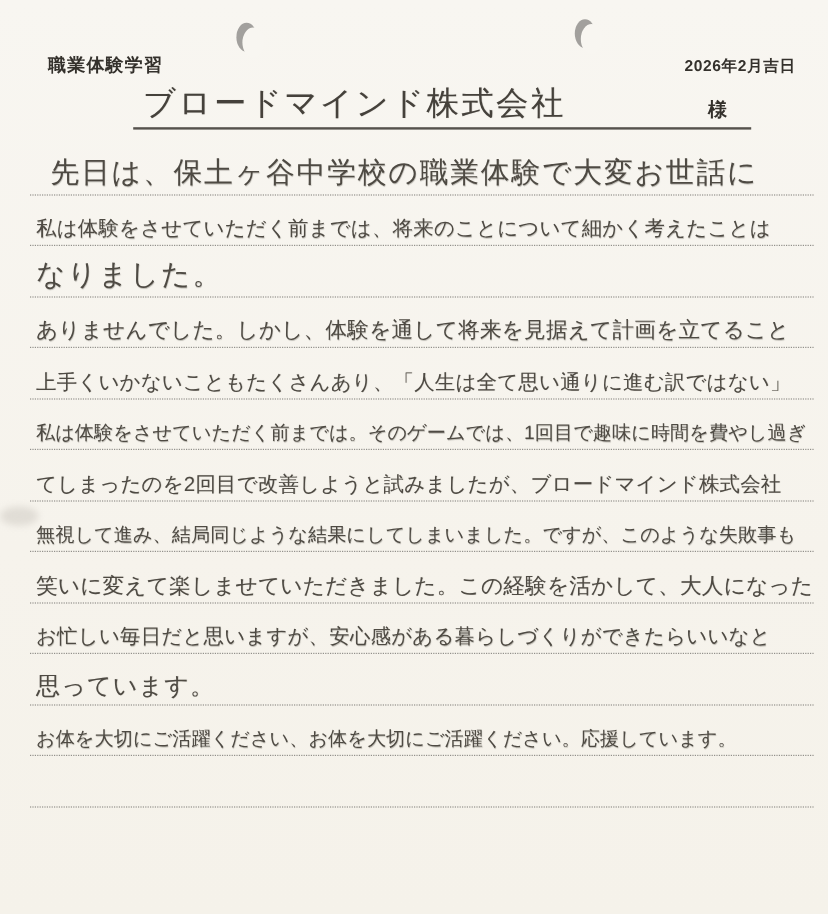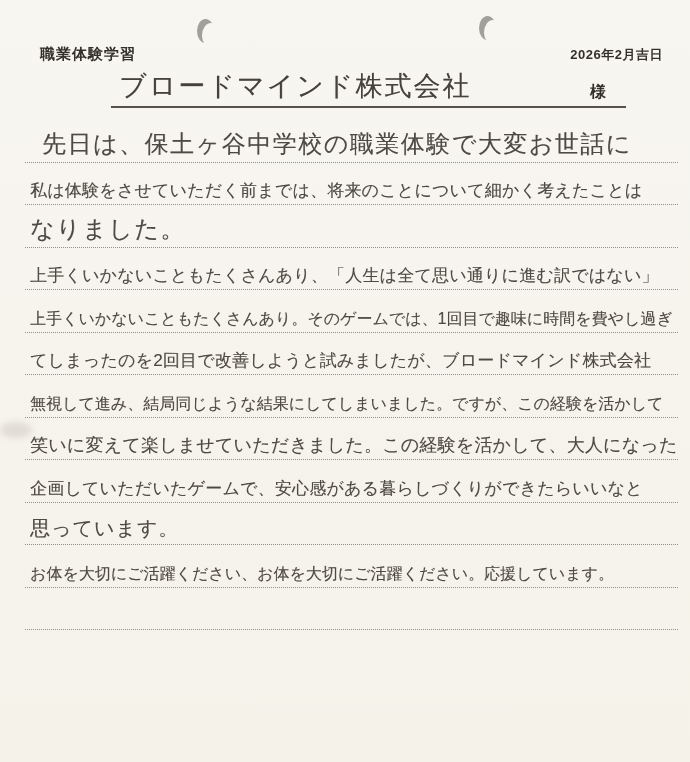--- a/index.html
+++ b/index.html
@@ -95,37 +95,40 @@
   <div class="body-lines">
     <div class="line fs24 indent">
         <span>先日は、保土ヶ谷中学校の職業体験で大変お世話に</span>
       </div>
     <div class="line fs17">
         <span>私は体験をさせていただく前までは、将来のことについて細かく考えたことは</span>
       </div>
     <div class="line fs24">
         <span>なりました。</span>
       </div>
+    <div class="line fs18">
+        <span>ありませんでした。しかし、体験を通して将来を見据えて計画を立てること</span>
+      </div>
     <div class="line fs17">
         <span>上手くいかないこともたくさんあり、「人生は全て思い通りに進む訳ではない」</span>
       </div>
     <div class="line fs16">
-        <span>上手くいかないこともたくさんあり。そのゲームでは、1回目で趣味に時間を費やし過ぎ</span>
+        <span>私は体験をさせていただく前までは。そのゲームでは、1回目で趣味に時間を費やし過ぎ</span>
       </div>
     <div class="line fs17">
         <span>てしまったのを2回目で改善しようと試みましたが、ブロードマインド株式会社</span>
       </div>
     <div class="line fs16">
-        <span>無視して進み、結局同じような結果にしてしまいました。ですが、この経験を活かして</span>
+        <span>無視して進み、結局同じような結果にしてしまいました。ですが、このような失敗事も</span>
       </div>
     <div class="line fs18">
         <span>笑いに変えて楽しませていただきました。この経験を活かして、大人になった</span>
       </div>
     <div class="line fs17">
-        <span>企画していただいたゲームで、安心感がある暮らしづくりができたらいいなと</span>
+        <span>お忙しい毎日だと思いますが、安心感がある暮らしづくりができたらいいなと</span>
       </div>
     <div class="line fs22">
         <span>思っています。</span>
       </div>
     <div class="line fs16">
         <span>お体を大切にご活躍ください、お体を大切にご活躍ください。応援しています。</span>
       </div>
     <div class="line">
         <span></span>
       </div>

